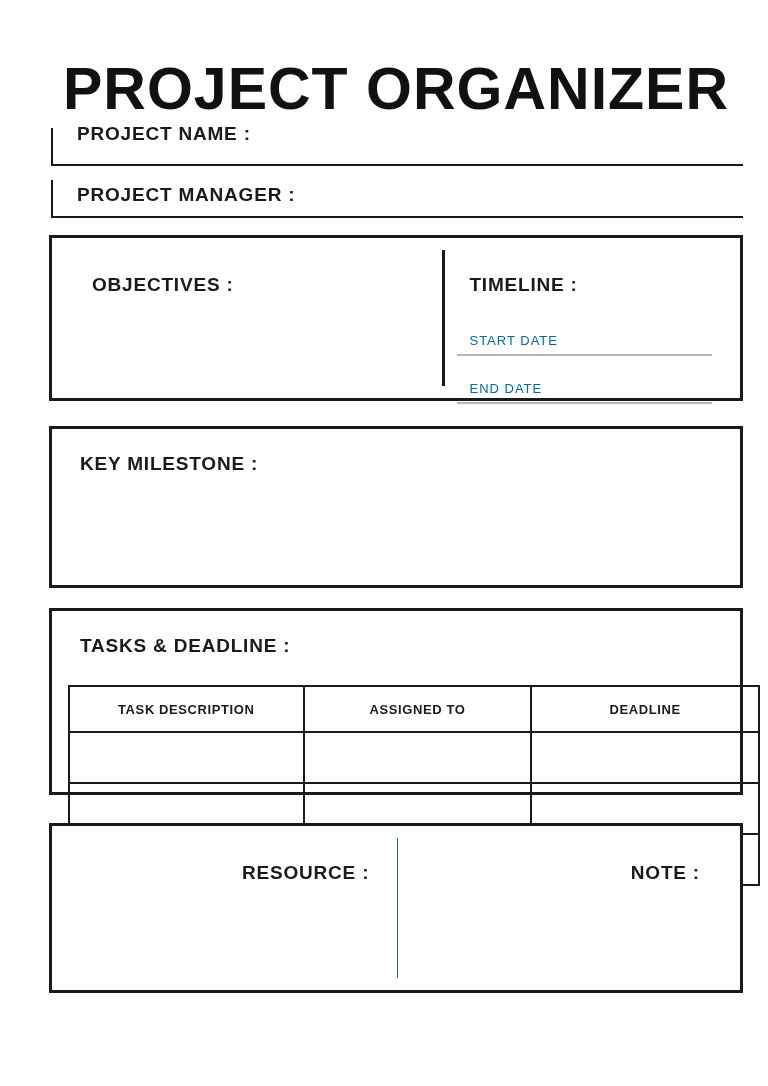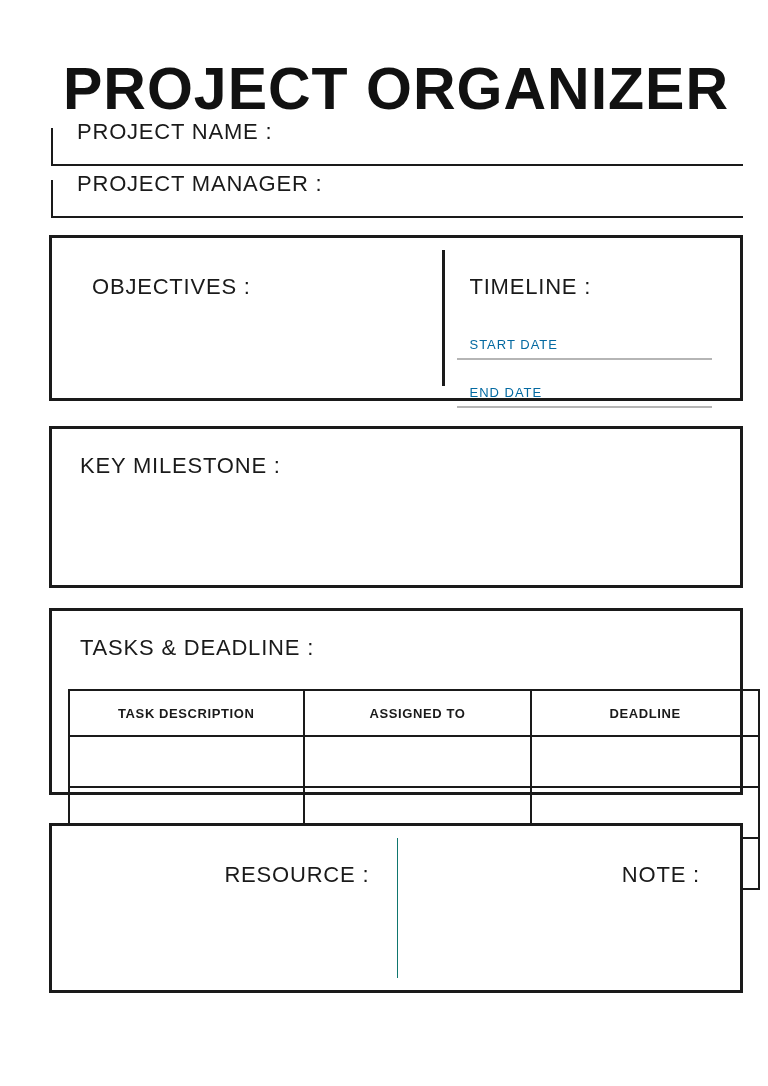--- a/index.html
+++ b/index.html
@@ -35,24 +35,24 @@
   .line-field {
     margin-left: 2px;
     border-left: 2px solid #1a1a1a;
     border-bottom: 2px solid #1a1a1a;
     height: 38px;
     display: flex;
     align-items: flex-end;
     padding: 0 0 7px 12px;
   }
   .line-field.first { margin-top: 18px; }
-  .line-field + .line-field { margin-top: 14px; }
+  .line-field + .line-field { margin-top: 14px; align-items: center; }
   .sec-label {
-    font-size: 22px;
-    font-weight: 400;
+    font-size: 19px;
+    font-weight: 700;
     letter-spacing: 0.8px;
     color: #1a1a1a;
   }
   .fill-space { flex: 1; height: 100%; }
   
   .box {
     border: 3px solid #1a1a1a;
     background: #ffffff;
   }
   .row-split { display: flex; }

